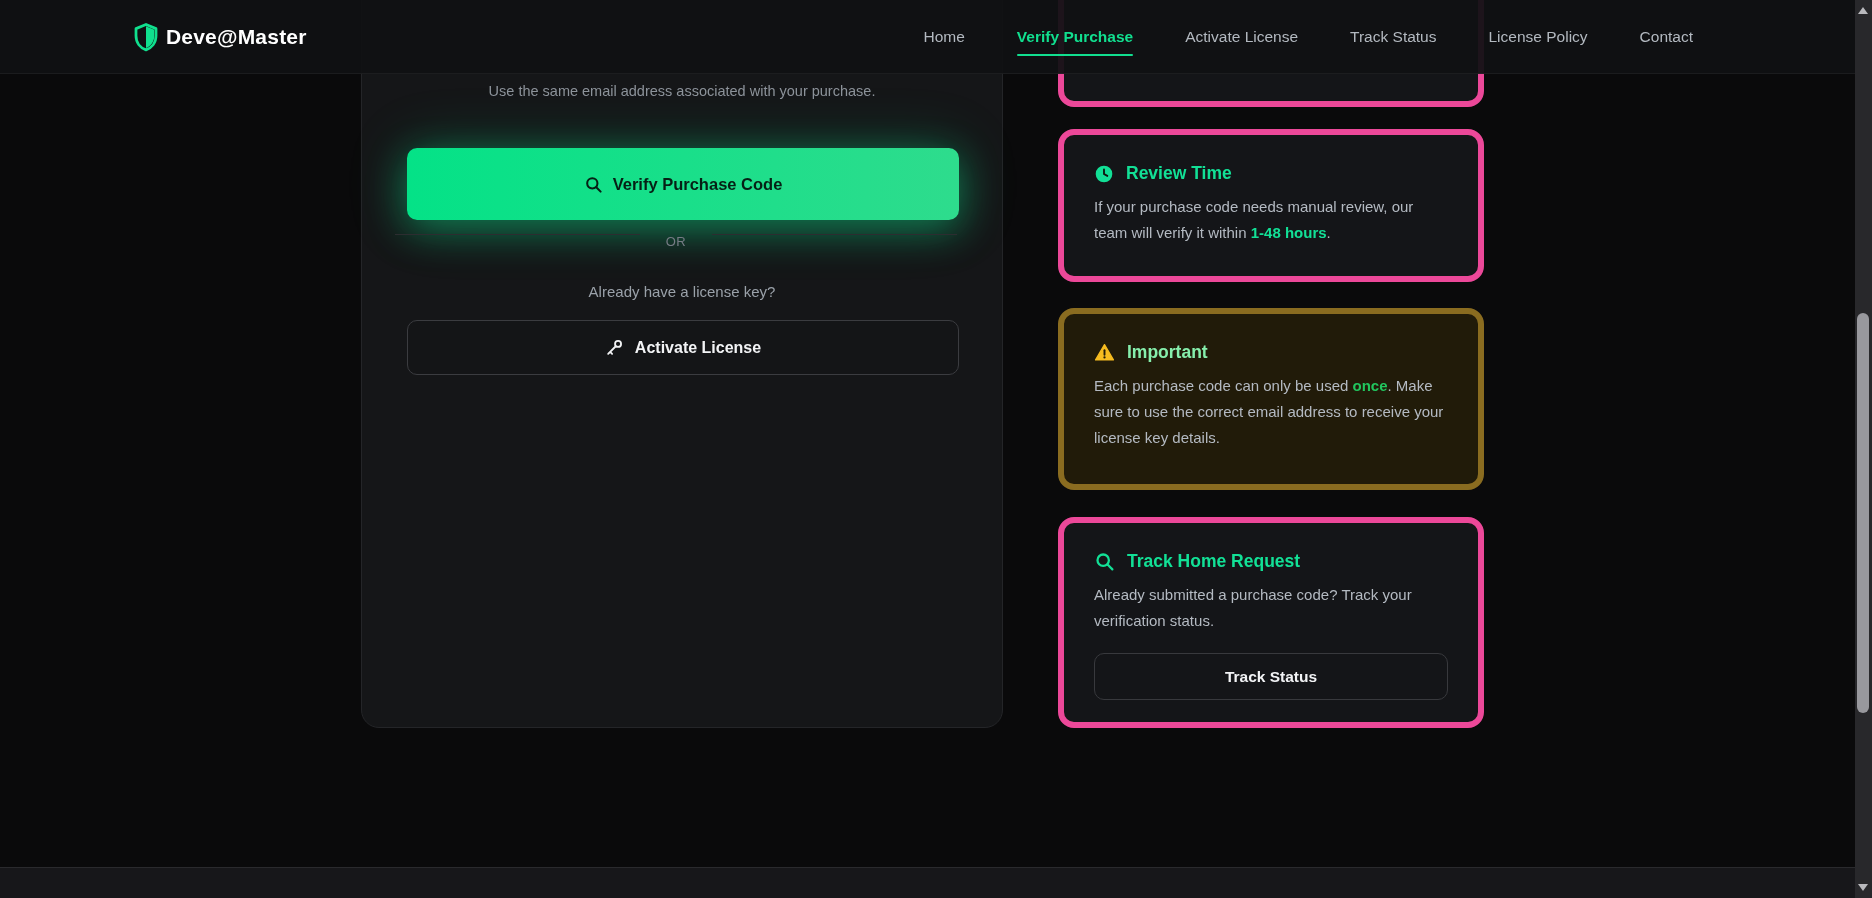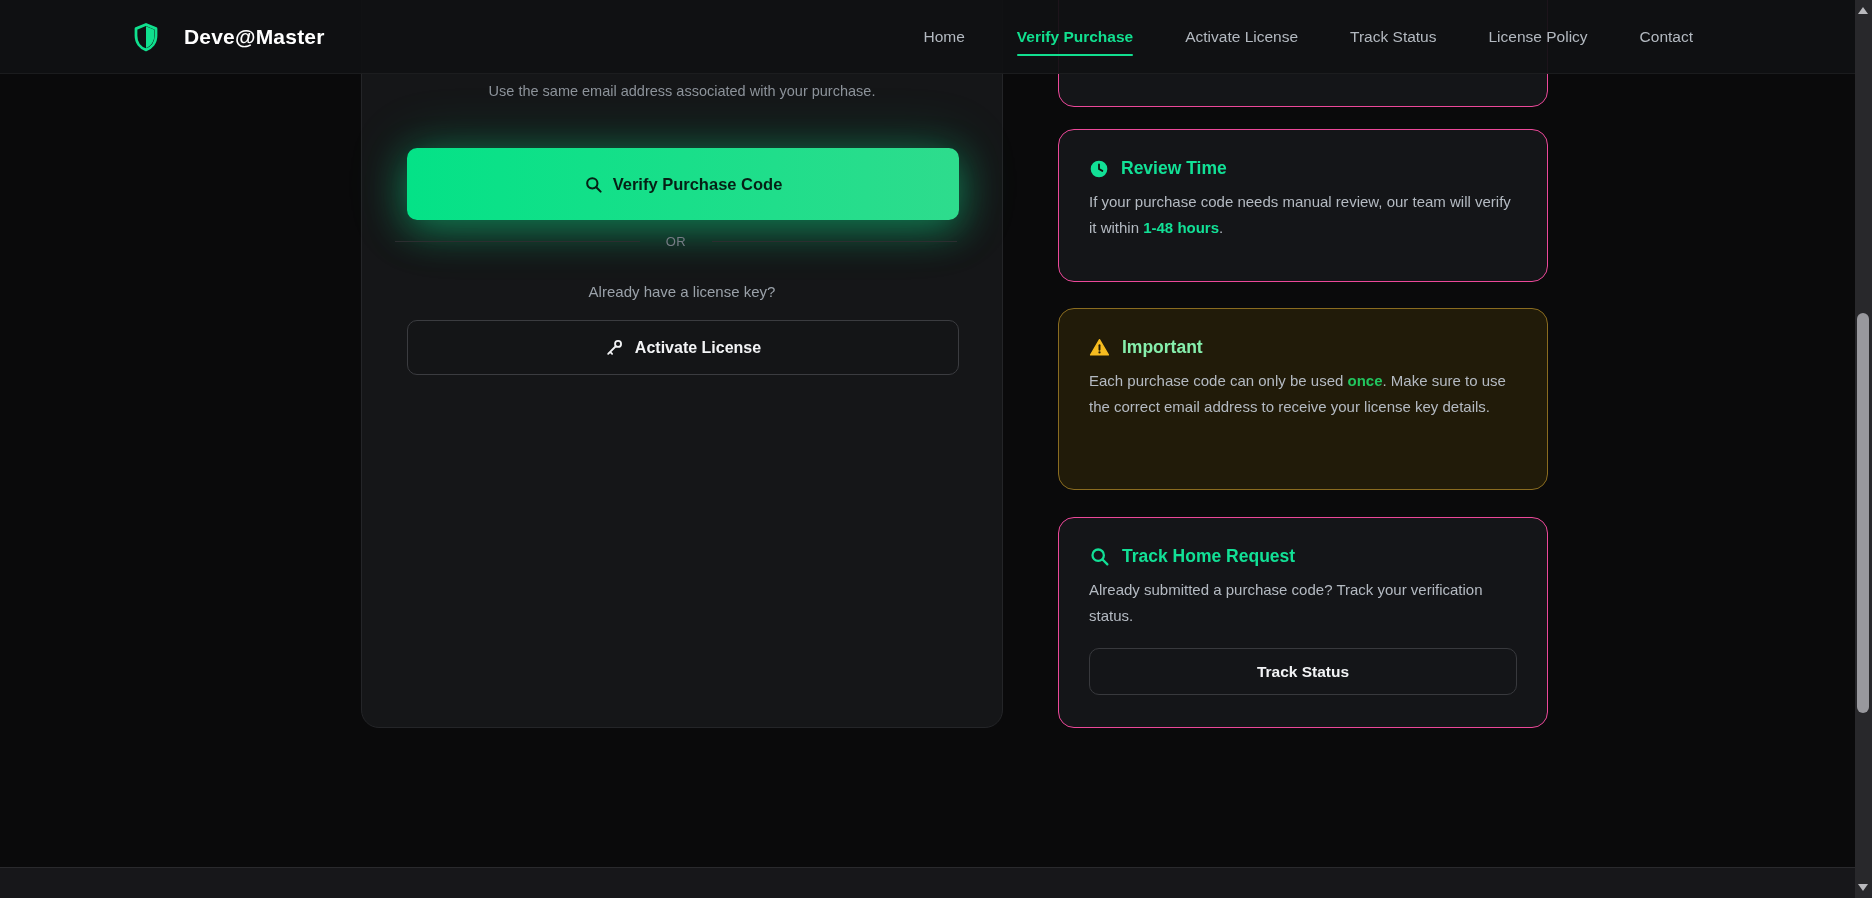--- a/index.html
+++ b/index.html
@@ -12,21 +12,21 @@
   }
 
   
   .navbar {
     position:absolute; top:0; left:0; right:17px; height:74px; z-index:20;
     background:rgba(16,17,19,0.94);
     border-bottom:1px solid rgba(255,255,255,0.05);
     display:flex; align-items:center; justify-content:space-between;
     padding:0 162px 0 131px;
   }
-  .brand { display:flex; align-items:center; gap:23px; cursor:pointer; }
+  .brand { display:flex; align-items:center; gap:5px; cursor:pointer; }
   .brand-name { font-size:21px; font-weight:bold; color:#ffffff; letter-spacing:.2px; }
   .nav { display:flex; align-items:center; gap:52px; }
   .nav-item {
     font-size:15.5px; color:#b3b9c0; cursor:pointer; position:relative;
     padding:10px 0; font-weight:500; text-decoration:none; white-space:nowrap;
   }
   .nav-item.active { color:#11df8f; font-weight:bold; }
   .nav-item.active::after {
     content:""; position:absolute; left:0; right:0; bottom:0; height:2px;
     background:#11df8f; border-radius:2px;
@@ -45,40 +45,40 @@
     position:absolute; left:45px; top:207px; width:552px; height:72px;
     border:none; border-radius:10px; cursor:pointer;
     background:linear-gradient(90deg,#04e287 0%, #2edc8d 100%);
     color:#07231597; color:#062015; font-weight:bold; font-size:16.5px;
     display:flex; align-items:center; justify-content:center; gap:10px;
     box-shadow:0 10px 38px rgba(12,224,139,.42), 0 0 60px rgba(12,224,139,.22);
     font-family:"Liberation Sans", sans-serif;
   }
   .or-row {
     position:absolute; top:293px; left:33px; right:45px;
-    display:flex; align-items:center; gap:26px;
+    display:flex; gap:26px;
   }
   .or-line { flex:1; height:1px; background:#2c2d30; }
   .or-text { color:#767c85; font-size:13px; letter-spacing:.5px; }
   .license-prompt {
     position:absolute; top:342px; left:0; right:0; text-align:center;
     color:#9aa1a9; font-size:15px;
   }
   .activate-btn {
     position:absolute; left:45px; top:379px; width:552px; height:55px;
     background:#141517; border:1px solid #3b3c40; border-radius:10px; cursor:pointer;
     color:#f2f3f5; font-weight:bold; font-size:16px;
     display:flex; align-items:center; justify-content:center; gap:11px;
     font-family:"Liberation Sans", sans-serif;
   }
 
   
   .card {
-    position:absolute; left:1058px; width:490px;
-    background:#141518; border:1px solid #ec4899; border-radius:16px;
+    position:absolute; left:1058px; width:426px;
+    background:#141518; border:6px solid #ec4899; border-radius:16px;
     padding:28px 30px;
   }
   .card-partial { top:-40px; height:147px; z-index:4; padding:0; }
   .card-review { top:129px; height:153px; }
   .card-important {
     top:308px; height:182px;
     background:#211b09; border-color:#8a6c20;
   }
   .card-track { top:517px; height:211px; }
   .card-title { display:flex; align-items:center; gap:12px; font-size:17.5px; font-weight:bold; }

